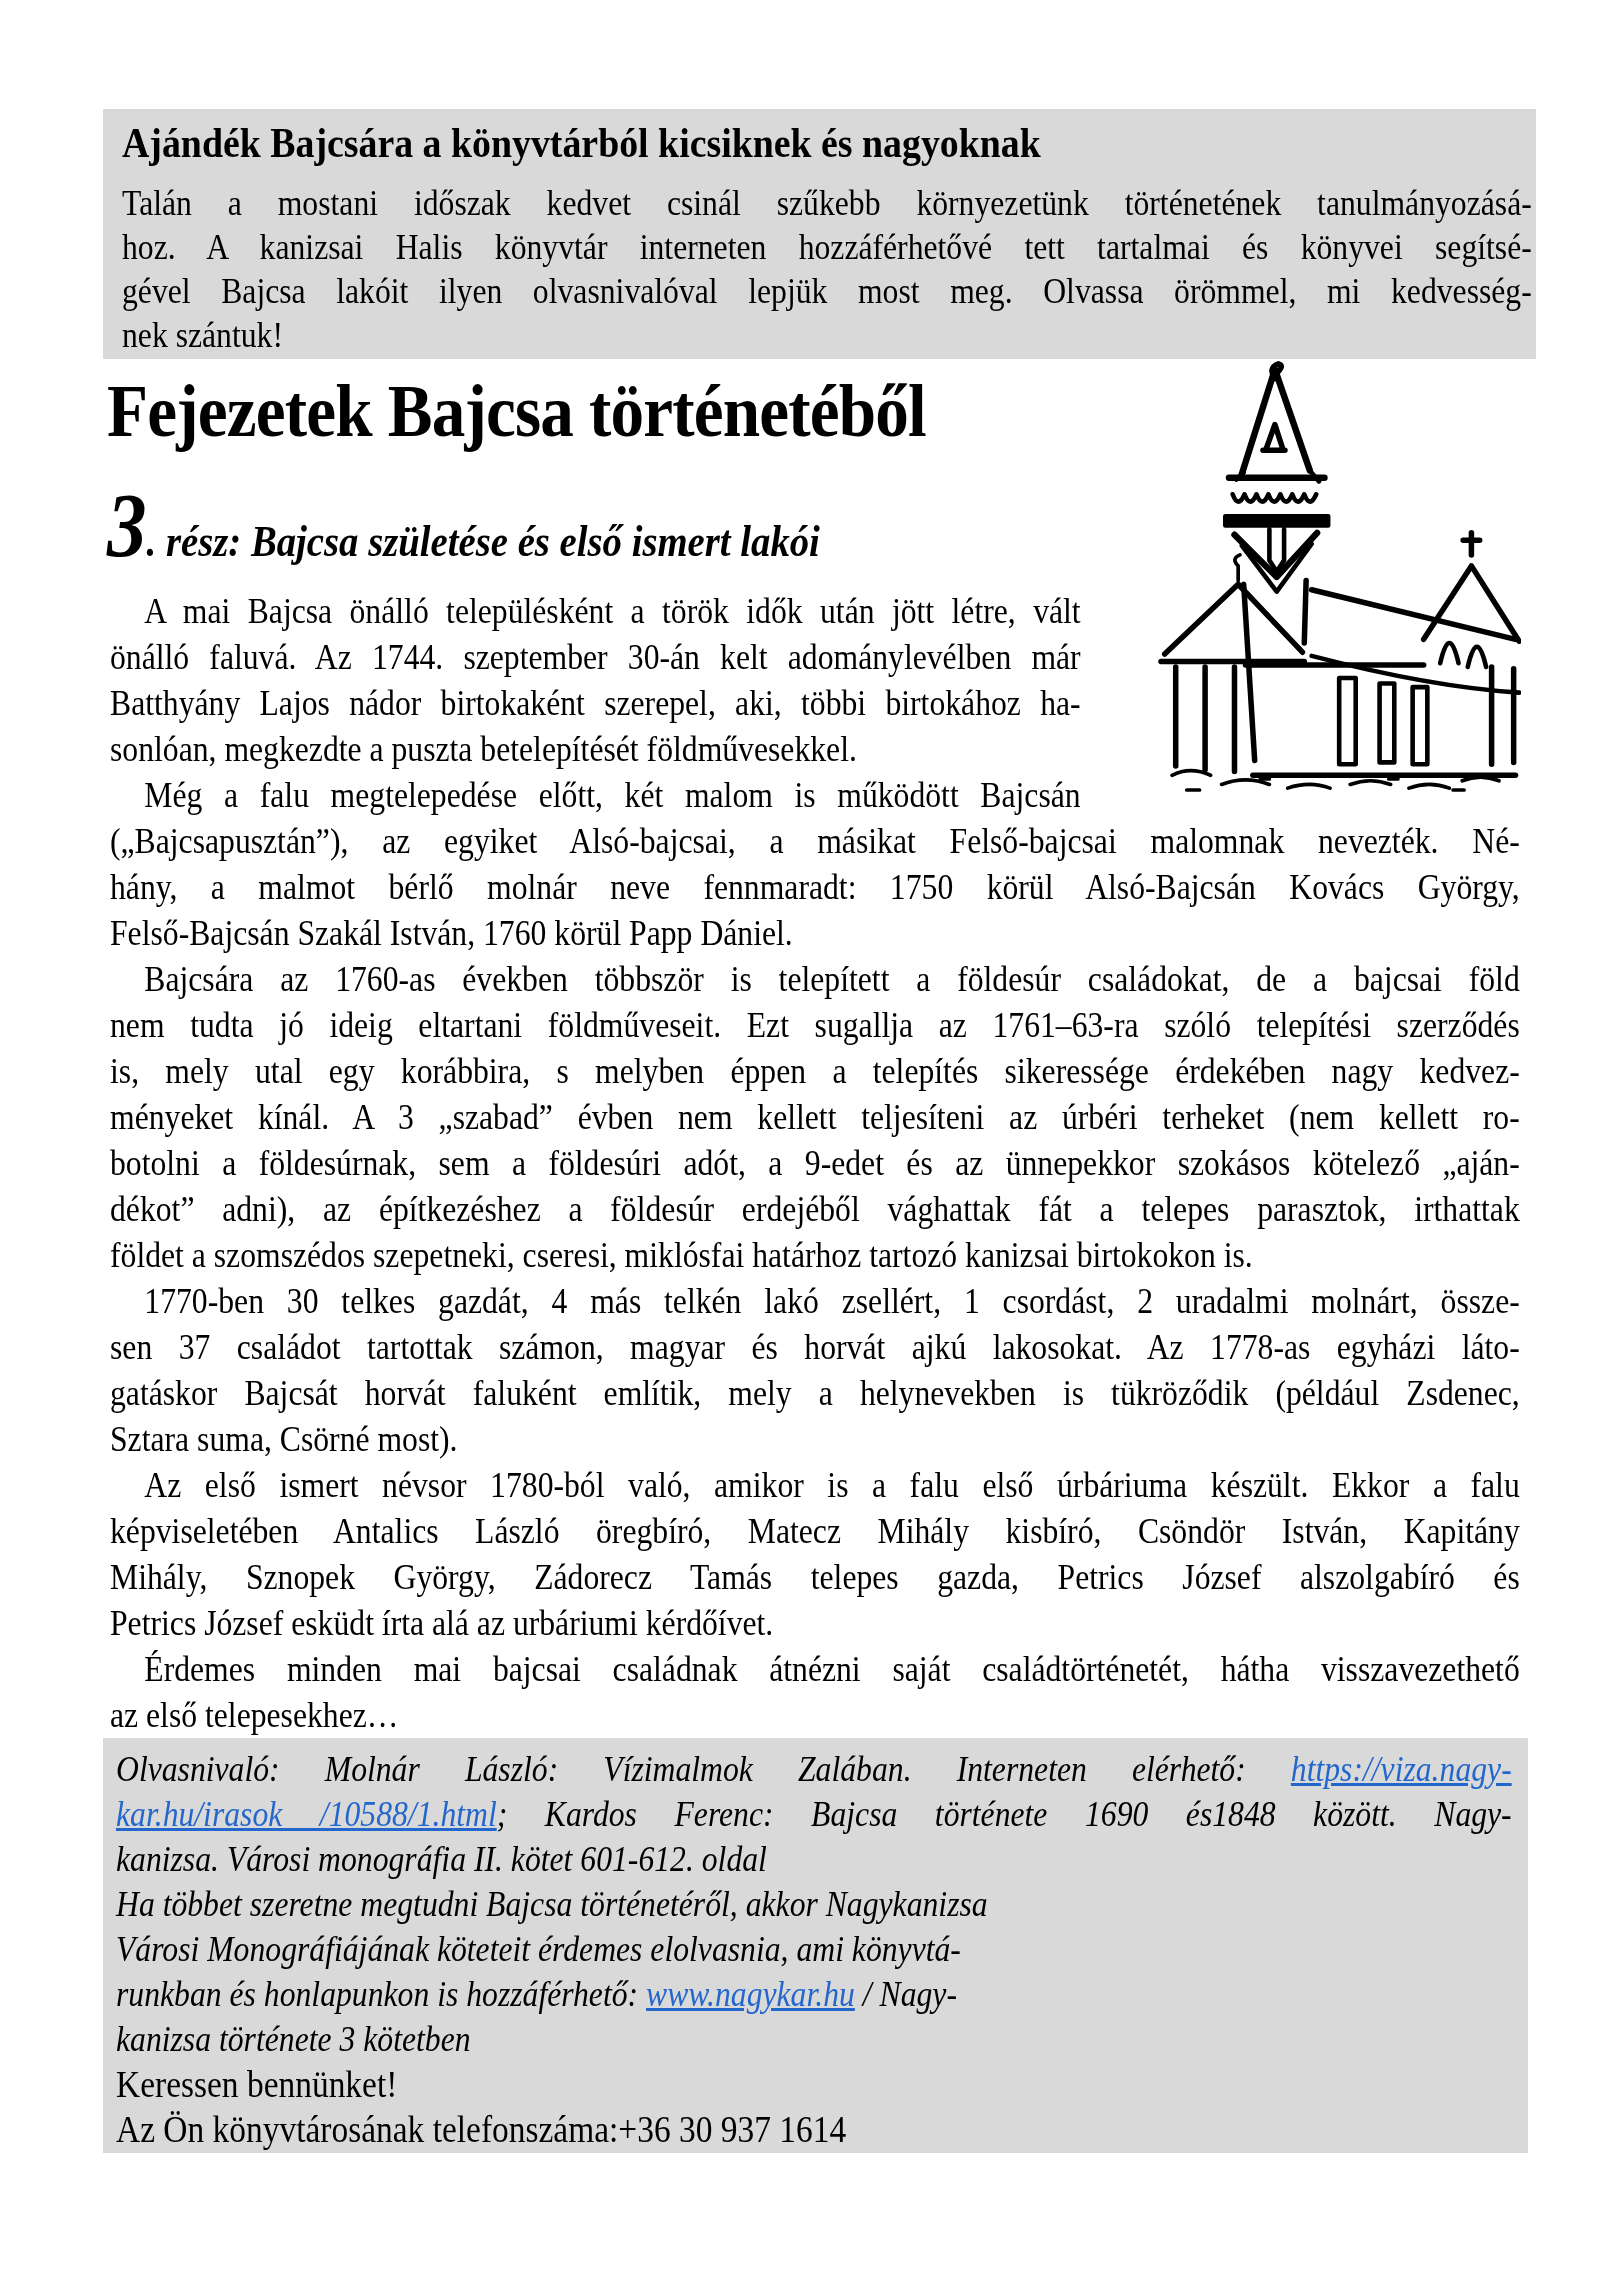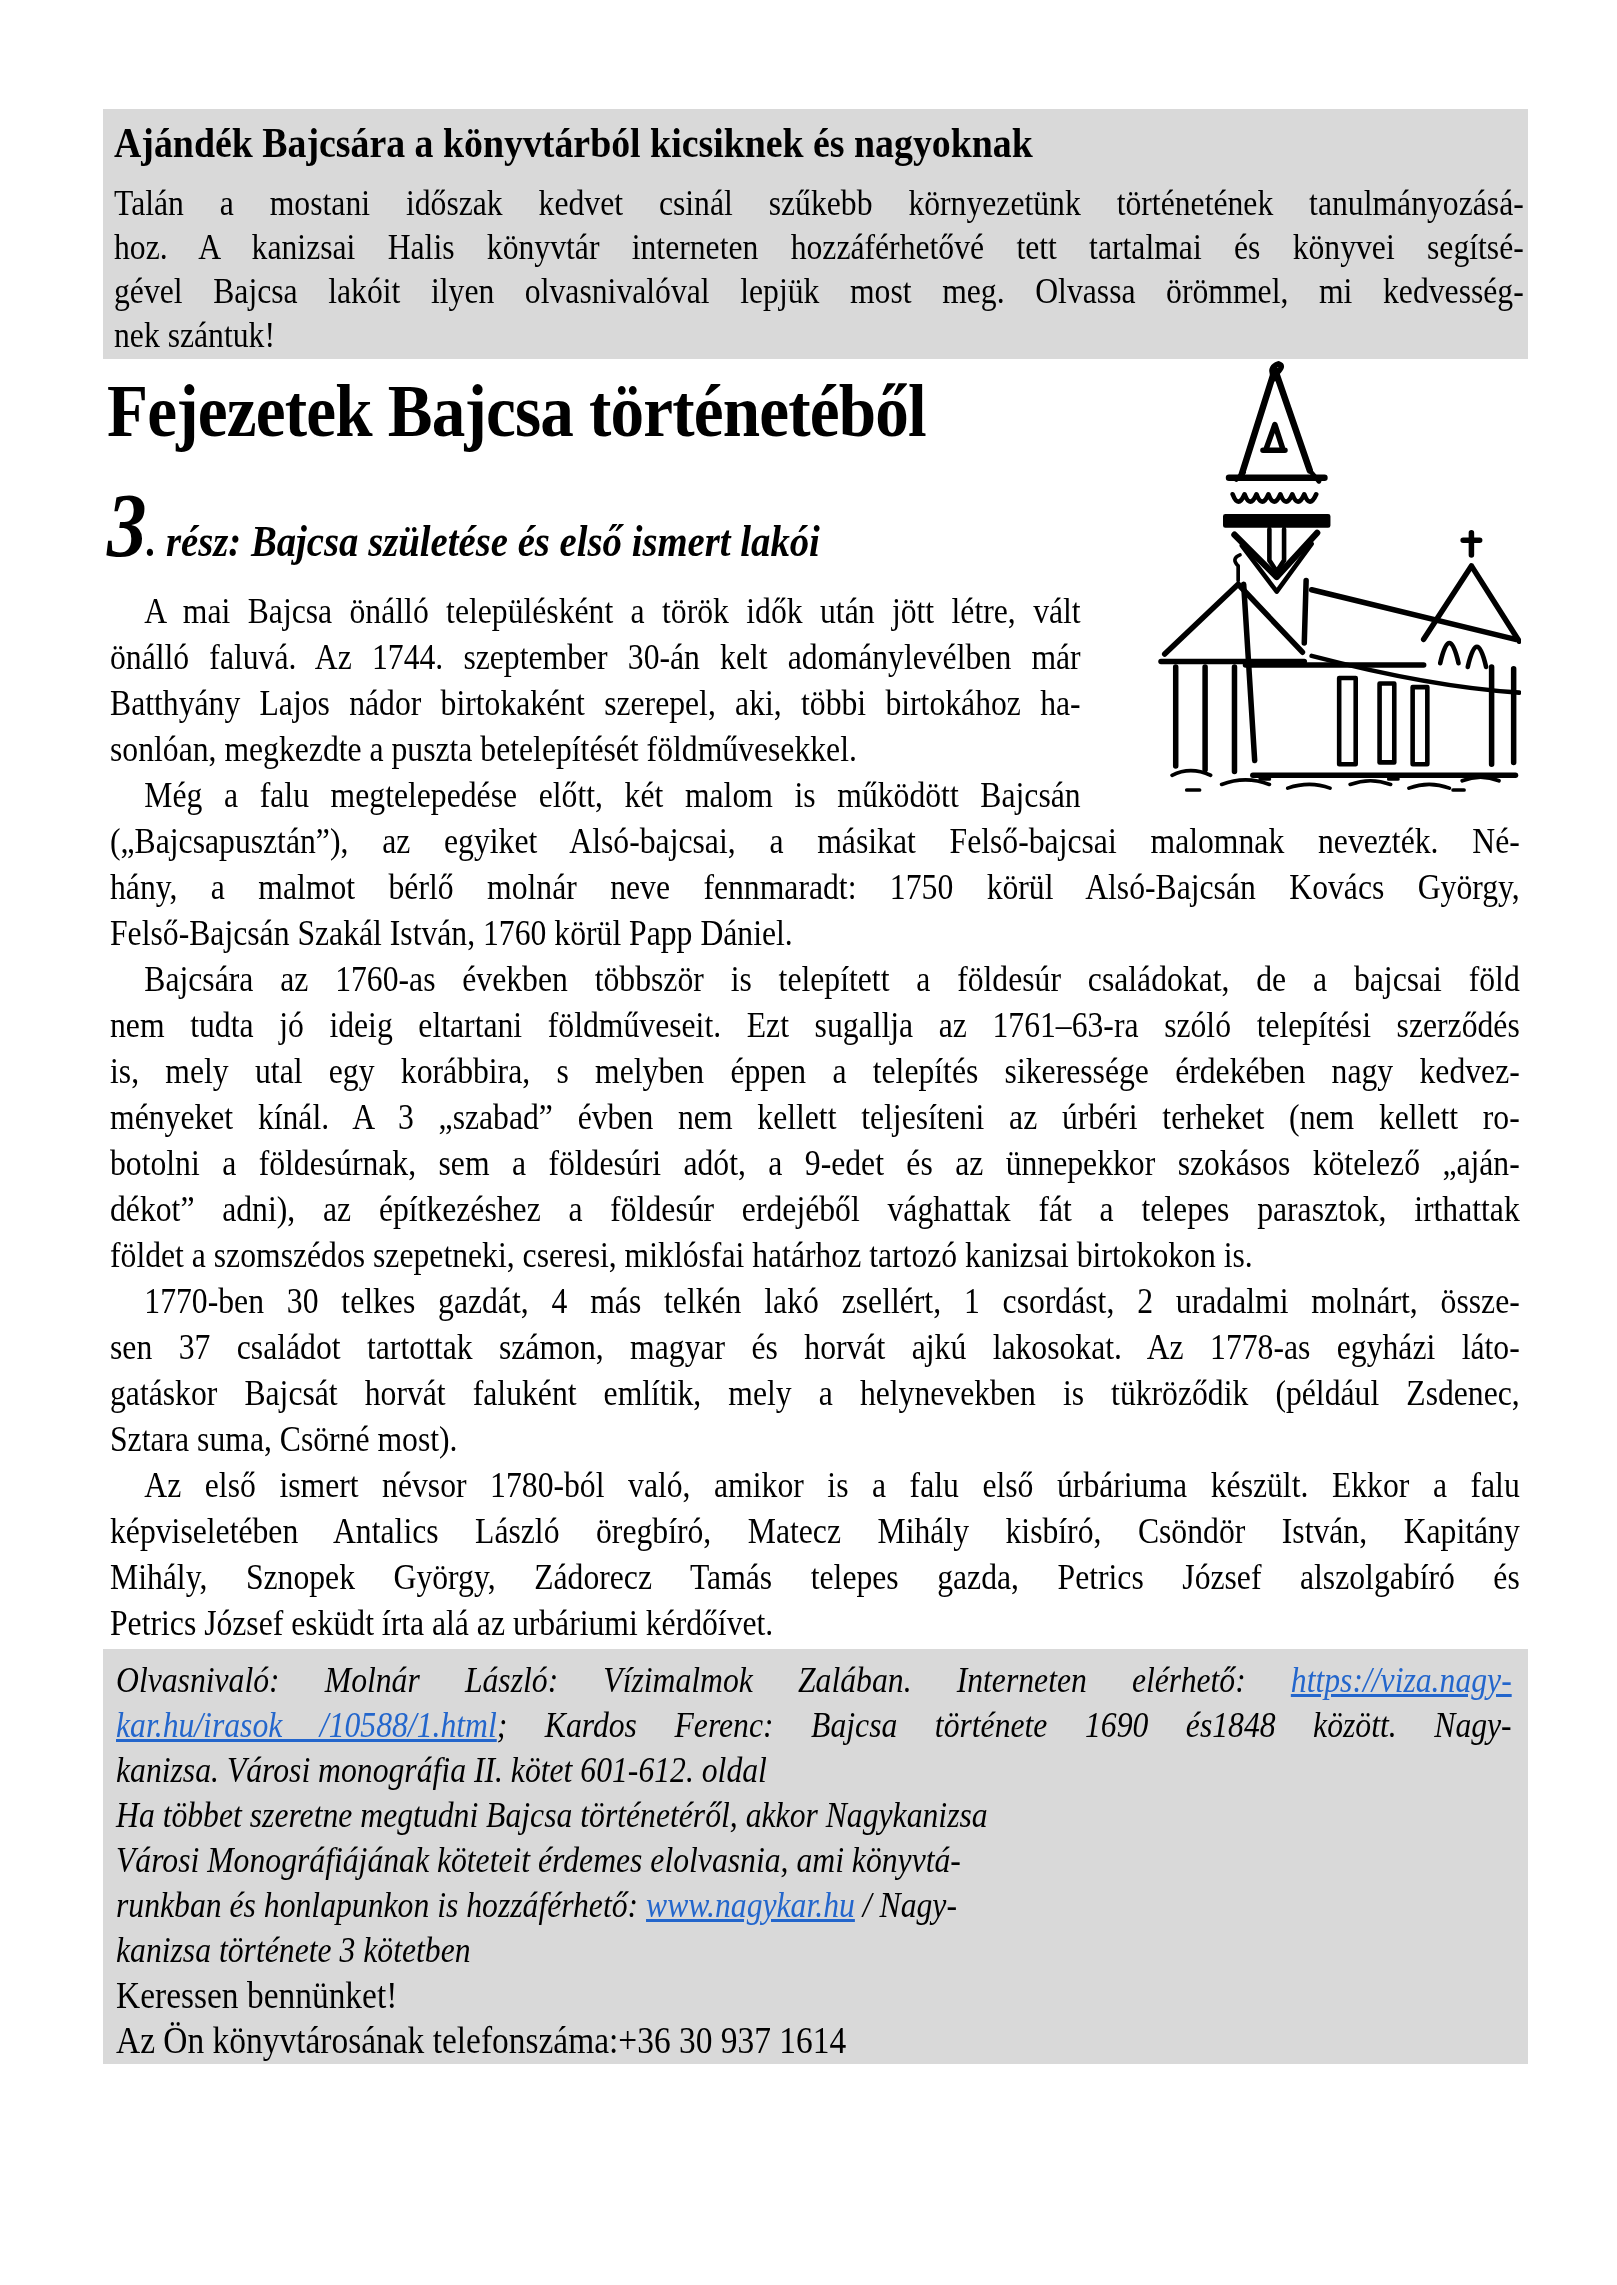--- a/index.html
+++ b/index.html
@@ -1,37 +1,37 @@
 <!DOCTYPE html>
 <html lang="hu" style="font-size:14.7px"><head>
 <meta charset="utf-8">
 <title>Document</title>
 <style>
   html,body{margin:0;padding:0;background:#777;}
   .page{position:relative;width:1617px;height:2286px;background:#ffffff;overflow:hidden;
         font-family:"Liberation Serif","DejaVu Serif",serif;color:#000;}
   .graybox{position:absolute;background:#d9d9d9;}
-  #box1{left:103px;top:109px;width:1425px;height:250px;overflow:hidden;}
+  #box1{left:103px;top:109px;width:1425px;height:250px;overflow:hidden;padding-left:8px;}
   #box1 .sx{margin:9.2px 0 0 11px;}
   .sx{transform:scaleX(0.88);transform-origin:0 0;width:1602px;}
   .intro-title{font-size:43px;font-weight:bold;line-height:50px;margin:0 0 13px 0;white-space:nowrap;}
   .line{white-space:nowrap;font-size:36px;line-height:44px;}
   .j{text-align:justify;text-align-last:justify;}
   .ind{text-indent:39px;}
   .nr{margin-right:499px;}
   #page-title{position:absolute;left:107px;top:371px;margin:0;font-size:73px;line-height:81px;
       font-weight:bold;white-space:nowrap;letter-spacing:-0.9px;transform:scaleX(0.92);transform-origin:0 0;}
   #subtitle{position:absolute;left:107px;top:474px;font-weight:bold;font-style:italic;white-space:nowrap;
       transform:scaleX(0.88);transform-origin:0 0;}
   #subtitle .n3{font-size:90px;}
   #subtitle .srest{font-size:44px;}
   #church{position:absolute;left:1150px;top:360px;width:371px;height:432px;}
   #body{position:absolute;left:110px;top:588px;}
   #body .line{line-height:46px;}
-  #box2{left:103px;top:1649px;width:1425px;height:415px;overflow:hidden;}
+  #box2{left:103px;top:1738px;width:1425px;height:415px;overflow:hidden;}
   #box2 .sx{margin:9.2px 0 0 13px;width:1586px;position:relative;z-index:2;}
   #box2 .line{line-height:45px;font-style:italic;}
   #box2 .para.up .line{font-style:normal;font-size:38px;}
   .lnk{color:#2366cc;text-decoration:underline;cursor:pointer;}
   #logo{position:absolute;right:0;top:149px;width:331px;height:266px;overflow:hidden;z-index:1;}
   .para{margin:0;}
 </style>
 </head>
 <body>
 

